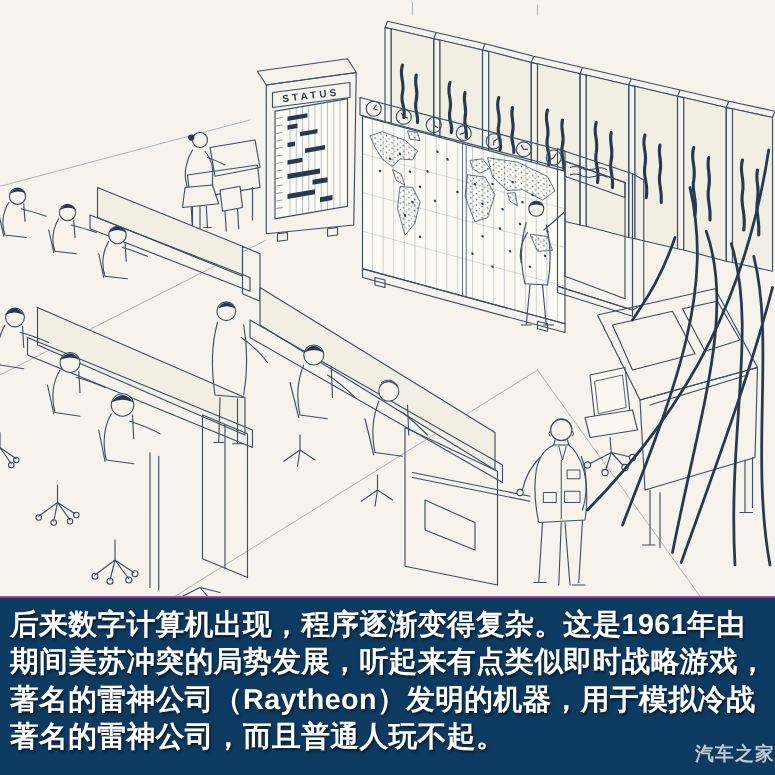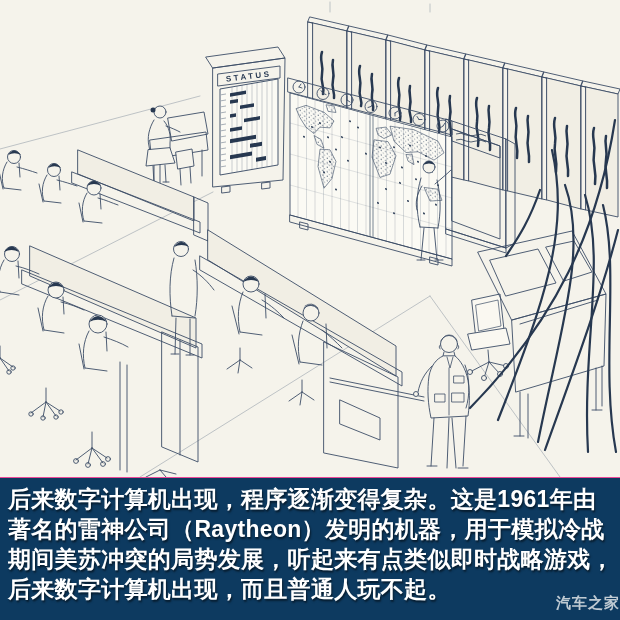--- a/index.html
+++ b/index.html
@@ -359,19 +359,19 @@
         <path class="cable" d="M603,205 C620,272 600,365 616,452"></path>
         <path class="cable" d="M615,120 C598,230 556,320 470,408"></path>
         <path class="cable" d="M618,230 C600,300 570,380 545,450"></path>
         <path class="cable" d="M540,190 C528,225 515,242 506,256"></path>
       </g>
     </svg>
   </div>
 
   <div class="caption">
     <div class="cap-line">后来数字计算机出现，程序逐渐变得复杂。这是1961年由</div>
+    <div class="cap-line">期间美苏冲突的局势发展，听起来有点类似即时战略游戏，</div>
     <div class="cap-line">著名的雷神公司（Raytheon）发明的机器，用于模拟冷战</div>
-    <div class="cap-line">期间美苏冲突的局势发展，听起来有点类似即时战略游戏，</div>
-    <div class="cap-line">后来数字计算机出现，而且普通人玩不起。</div>
+    <div class="cap-line">著名的雷神公司，而且普通人玩不起。</div>
   </div>
   <span class="watermark">汽车之家</span>
 
 </div>
 
 </body></html>

